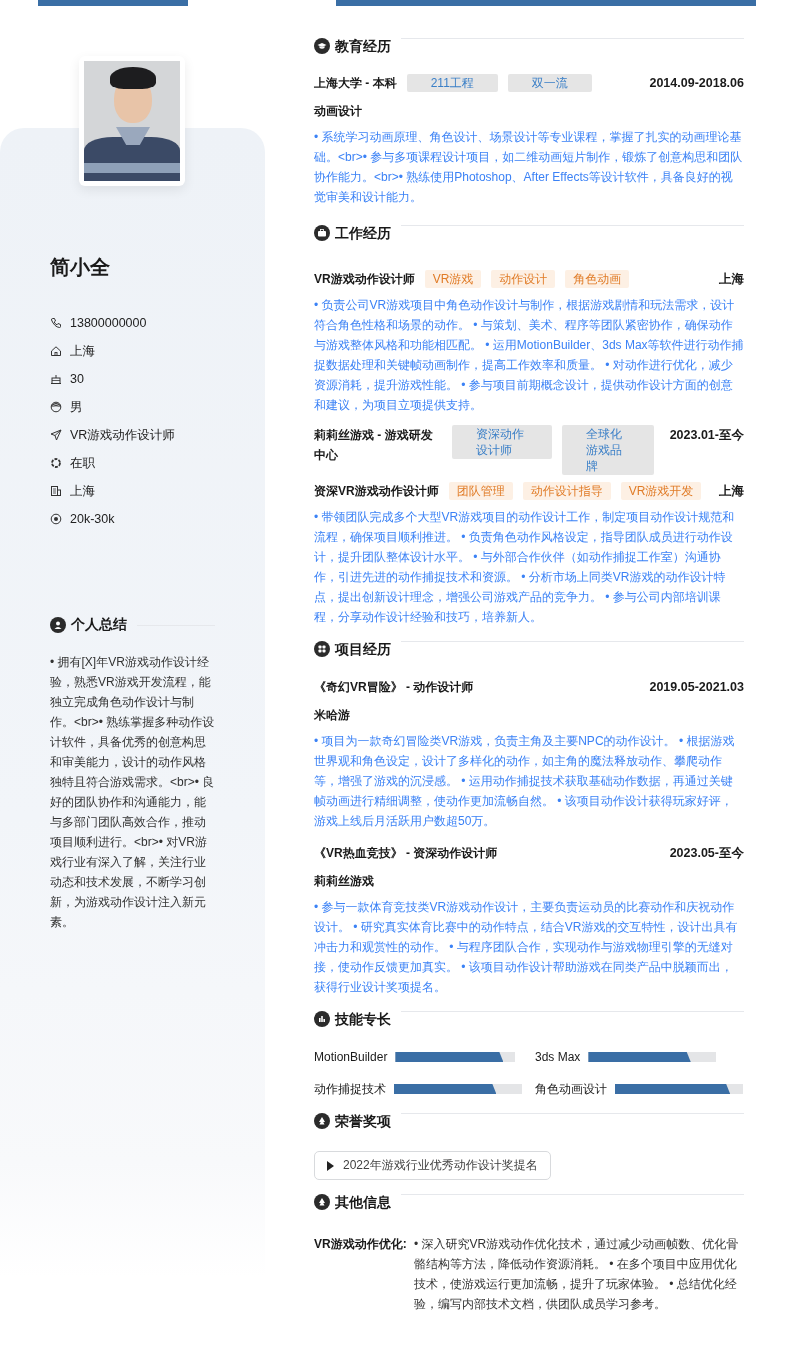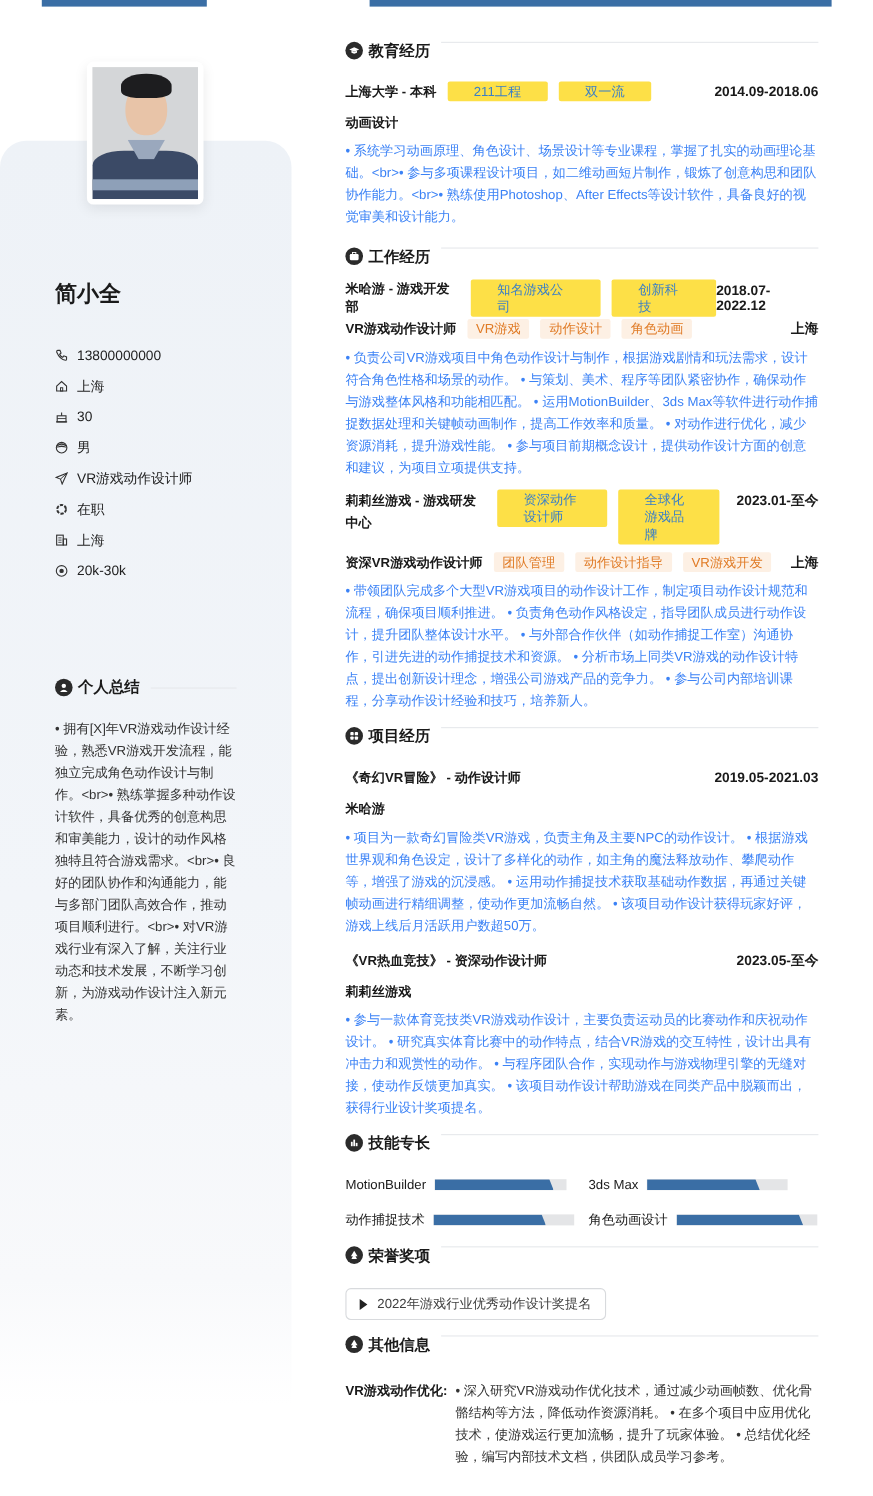--- a/index.html
+++ b/index.html
@@ -42,21 +42,21 @@
   .summary-text { position: absolute; left: 50px; top: 652px; width: 166px; font-size: 12px; line-height: 20px; color: #333; word-break: break-all; }
 
   .main { position: absolute; left: 314px; top: 38px; width: 430px; }
   .sec-head { display: flex; align-items: flex-start; height: 24px; }
   .sec-head .title { font-size: 14px; font-weight: bold; color: #1a1a1a; }
   .sec-head .line { flex: 1; height: 1px; background: #e6e8ec; margin-left: 10px; }
 
   .row { display: flex; align-items: center; justify-content: space-between; font-size: 12px; }
   .row .left { display: flex; align-items: center; }
   .bold { font-weight: bold; color: #1a1a1a; }
-  .tag-blue { background: #fde047; color: #3a7fc7; font-size: 12px; padding: 1px 24px; margin-left: 10px; border-radius: 2px; line-height: 16px; }
+  .tag-blue { background: #e5e5e5; color: #3a7fc7; font-size: 12px; padding: 1px 24px; margin-left: 10px; border-radius: 2px; line-height: 16px; }
   .tag-orange { background: #fdf0e4; color: #e07b26; font-size: 12px; padding: 1px 8px; margin-left: 10px; border-radius: 2px; line-height: 16px; }
   .date { font-weight: bold; font-size: 12.5px; color: #1a1a1a; }
   .desc { font-size: 12px; line-height: 20px; color: #3b82f6; }
 
   .skills { display: grid; grid-template-columns: 1fr 1fr; column-gap: 12px; row-gap: 12px; }
   .skill { display: flex; align-items: center; font-size: 12px; color: #1a1a1a; height: 20px; }
   .skill .bar { height: 10px; background: #e4e5e7; margin-left: 8px; position: relative; overflow: hidden; }
   .skill .fill { height: 10px; background: #3a6ea5; clip-path: polygon(0 0, calc(100% - 4px) 0, 100% 100%, 0 100%); }
 
   .award { display: inline-flex; align-items: center; border: 1px solid #d8dadd; border-radius: 5px; padding: 5px 12px; font-size: 12px; color: #404040; }
@@ -210,28 +210,20 @@
     <span class="sec-ic">
         <svg viewBox="0 0 10 10">
           <rect x="1" y="3" width="8" height="5.5" rx="1" fill="#fff"></rect>
           <rect x="3.5" y="1.5" width="3" height="2" fill="none" stroke="#fff" stroke-width="0.8"></rect>
         </svg>
       </span>
     <span class="title">工作经历</span>
     <span class="line"></span>
   </div>
   <div style="height:12px"></div>
-  <div class="row" style="height:20px">
-    <div class="left">
-      <span class="bold">米哈游 - 游戏开发部</span>
-      <span class="tag-blue">知名游戏公司</span>
-      <span class="tag-blue">创新科技</span>
-    </div>
-    <span class="date">2018.07-2022.12</span>
-  </div>
   <div style="height:8px"></div>
   <div class="row" style="height:20px">
     <div class="left">
       <span class="bold">VR游戏动作设计师</span>
       <span class="tag-orange">VR游戏</span>
       <span class="tag-orange">动作设计</span>
       <span class="tag-orange">角色动画</span>
     </div>
     <span class="bold" style="font-size:12.5px">上海</span>
   </div>

